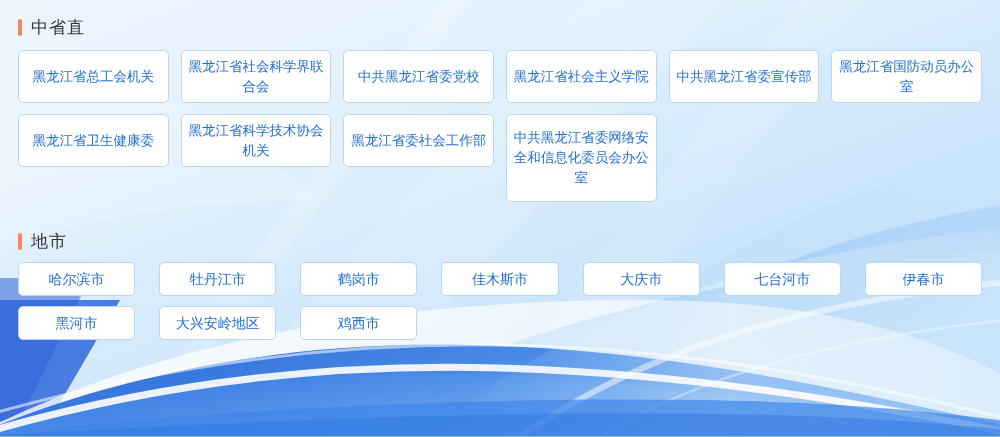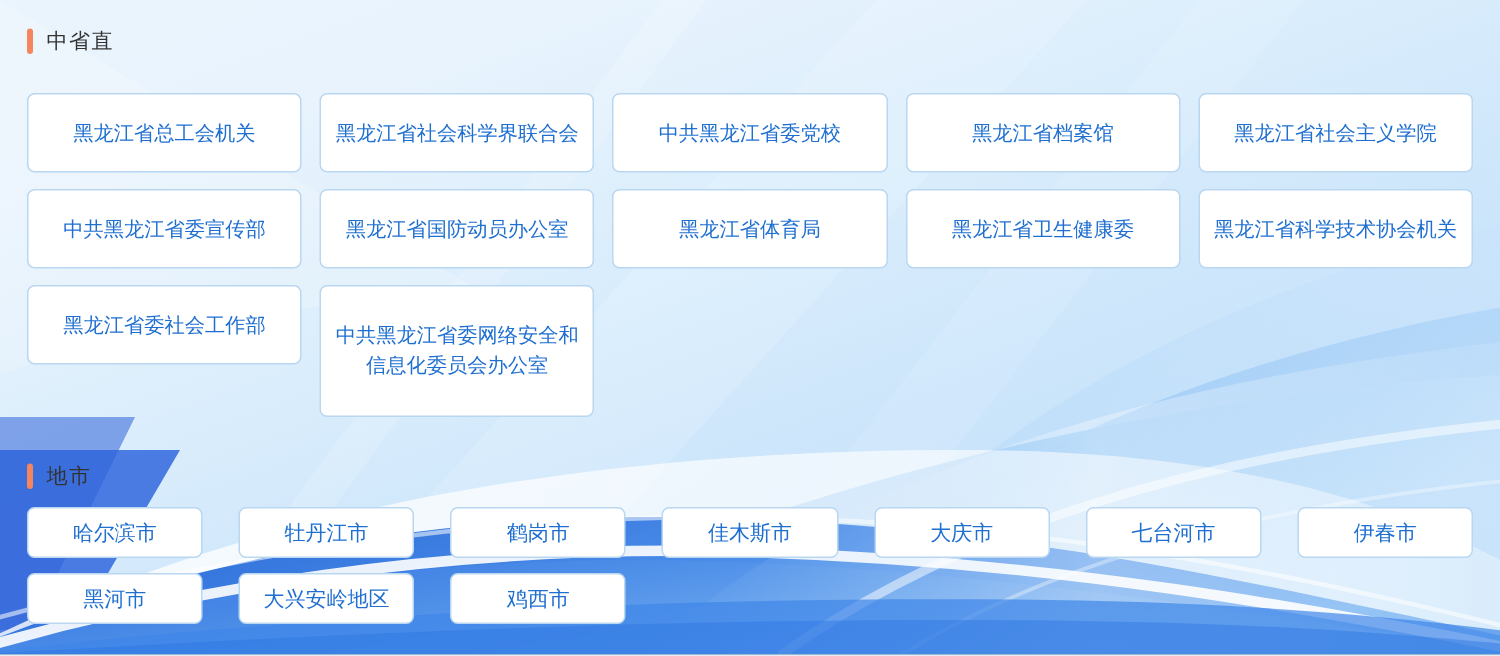--- a/index.html
+++ b/index.html
@@ -55,31 +55,31 @@
   }
   .section-bar {
     width: 4px;
     height: 17px;
     border-radius: 2px;
     background: #f4855c;
     margin-right: 9px;
     flex: none;
   }
   .section-title {
-    font-size: 14px;
+    font-size: 17px;
     color: #333333;
     letter-spacing: 1px;
     line-height: 1;
   }
 
   .card-grid {
     display: grid;
-    grid-template-columns: repeat(5, 1fr);
+    grid-template-columns: repeat(6, 1fr);
     gap: 11px 12px;
-    margin-top: 16px;
+    margin-top: 4px;
   }
 
   .card {
     background: #ffffff;
     border: 1px solid #b9d7f0;
     border-radius: 5px;
     color: #1f6fd0;
     font-size: 13.5px;
     line-height: 20px;
     text-align: center;
@@ -184,26 +184,24 @@
     <section class="section">
       <div class="section-header">
         <span class="section-bar"></span>
         <span class="section-title">中省直</span>
       </div>
 
       <div class="card-grid">
         <div class="card tall">黑龙江省总工会机关</div>
         <div class="card tall">黑龙江省社会科学界联合会</div>
         <div class="card tall">中共黑龙江省委党校</div>
-        <div class="card tall">黑龙江省档案馆</div>
         <div class="card tall">黑龙江省社会主义学院</div>
         <div class="card tall">中共黑龙江省委宣传部</div>
 
         <div class="card tall">黑龙江省国防动员办公室</div>
-        <div class="card tall">黑龙江省体育局</div>
         <div class="card tall">黑龙江省卫生健康委</div>
         <div class="card tall">黑龙江省科学技术协会机关</div>
         <div class="card tall">黑龙江省委社会工作部</div>
 
         <div class="card tall" style="height:88px">中共黑龙江省委网络安全和信息化委员会办公室</div>
       </div>
     </section>
 
     <div class="spacer-sm"></div>
 

